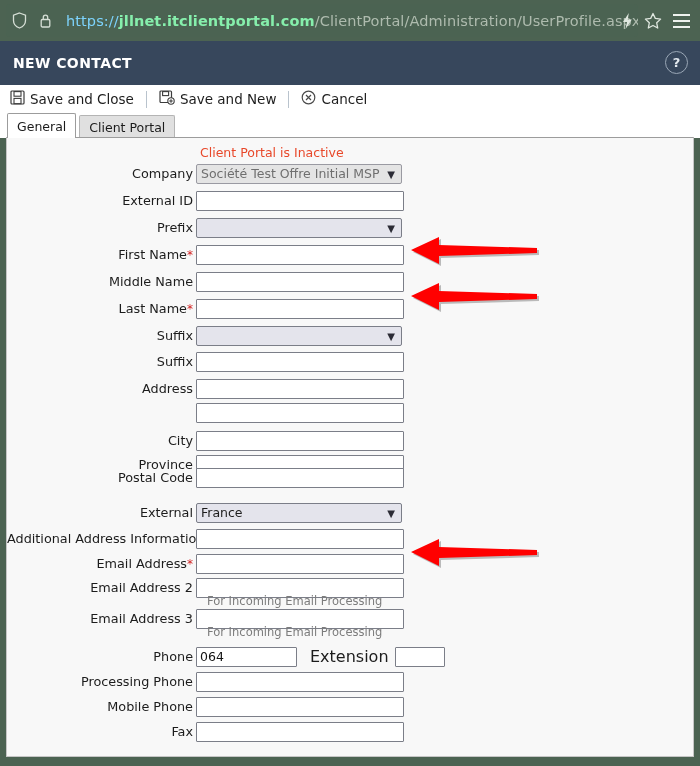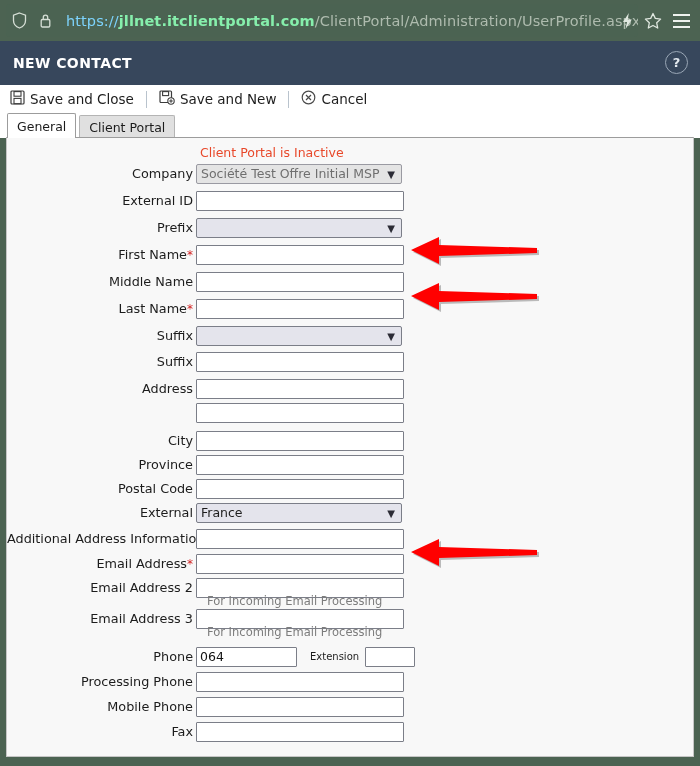--- a/index.html
+++ b/index.html
@@ -194,21 +194,21 @@
   .sel.wide { width: 206px; }
   .sel.disabled { background: #e4e4e4; color: #6f6f6f; border-color: #9a9aa2; }
   .sel .caret {
     position: absolute; right: 6px; top: 50%;
     transform: translateY(-50%);
     font-size: 10px; color: #2b2b35;
   }
   .sel .txtv { overflow: hidden; white-space: nowrap; }
 
   .ext-lab {
-    font-size: 10px; color: #1c1c1c;
+    font-size: 16px; color: #1c1c1c;
     margin-left: 13px; margin-right: 6px;
   }
 
   .hint {
     position: absolute;
     left: 200px;
     font-size: 11.5px;
     color: #7c7c7c;
   }
 
@@ -372,21 +372,21 @@
   <div class="row" style="top:292px">
     <span class="lab">City</span>
     <input class="txt" value="" style="">
   </div>
 
   <div class="row" style="top:316px">
     <span class="lab">Province</span>
     <input class="txt" value="" style="">
   </div>
 
-  <div class="row" style="top:340px">
+  <div class="row" style="top:329px">
     <span class="lab">Postal Code</span>
     <input class="txt" value="" style="">
   </div>
 
   <div class="row" style="top:364px">
     <span class="lab">External</span>
     <span class="sel" style="width:206px">
       <span class="txtv">France</span>
       <span class="caret">▼</span>
     </span>

